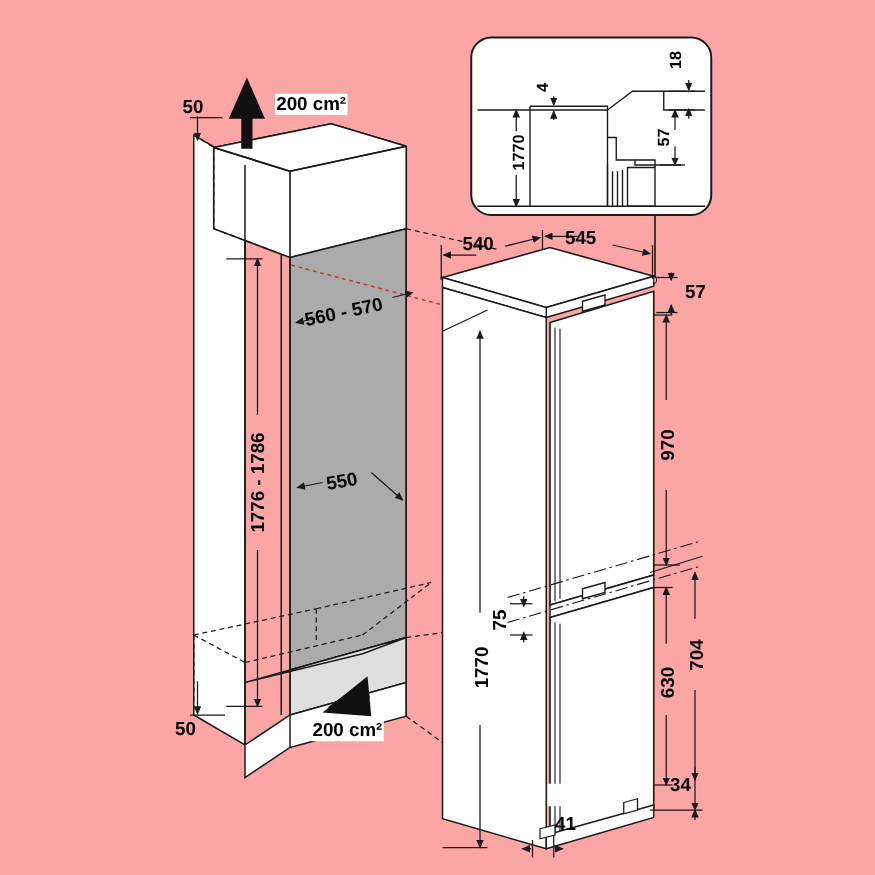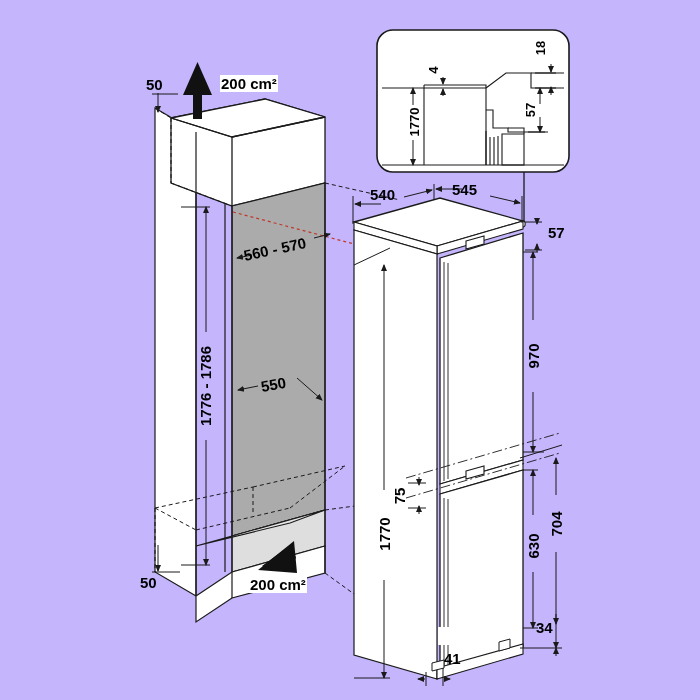--- a/index.html
+++ b/index.html
@@ -10,21 +10,21 @@
   body {
     width: 700px;
     height: 700px;
     overflow: hidden;
     font-family: "Liberation Sans", sans-serif;
   }
   #drawing-root {
     position: relative;
     width: 700px;
     height: 700px;
-    background: #c4b5fd;
+    background: #fca5a5;
   }
   svg.diagram {
     display: block;
     width: 700px;
     height: 700px;
   }
   .dim-text {
     font-family: "Liberation Sans", sans-serif;
     font-weight: bold;
     font-size: 15px;

